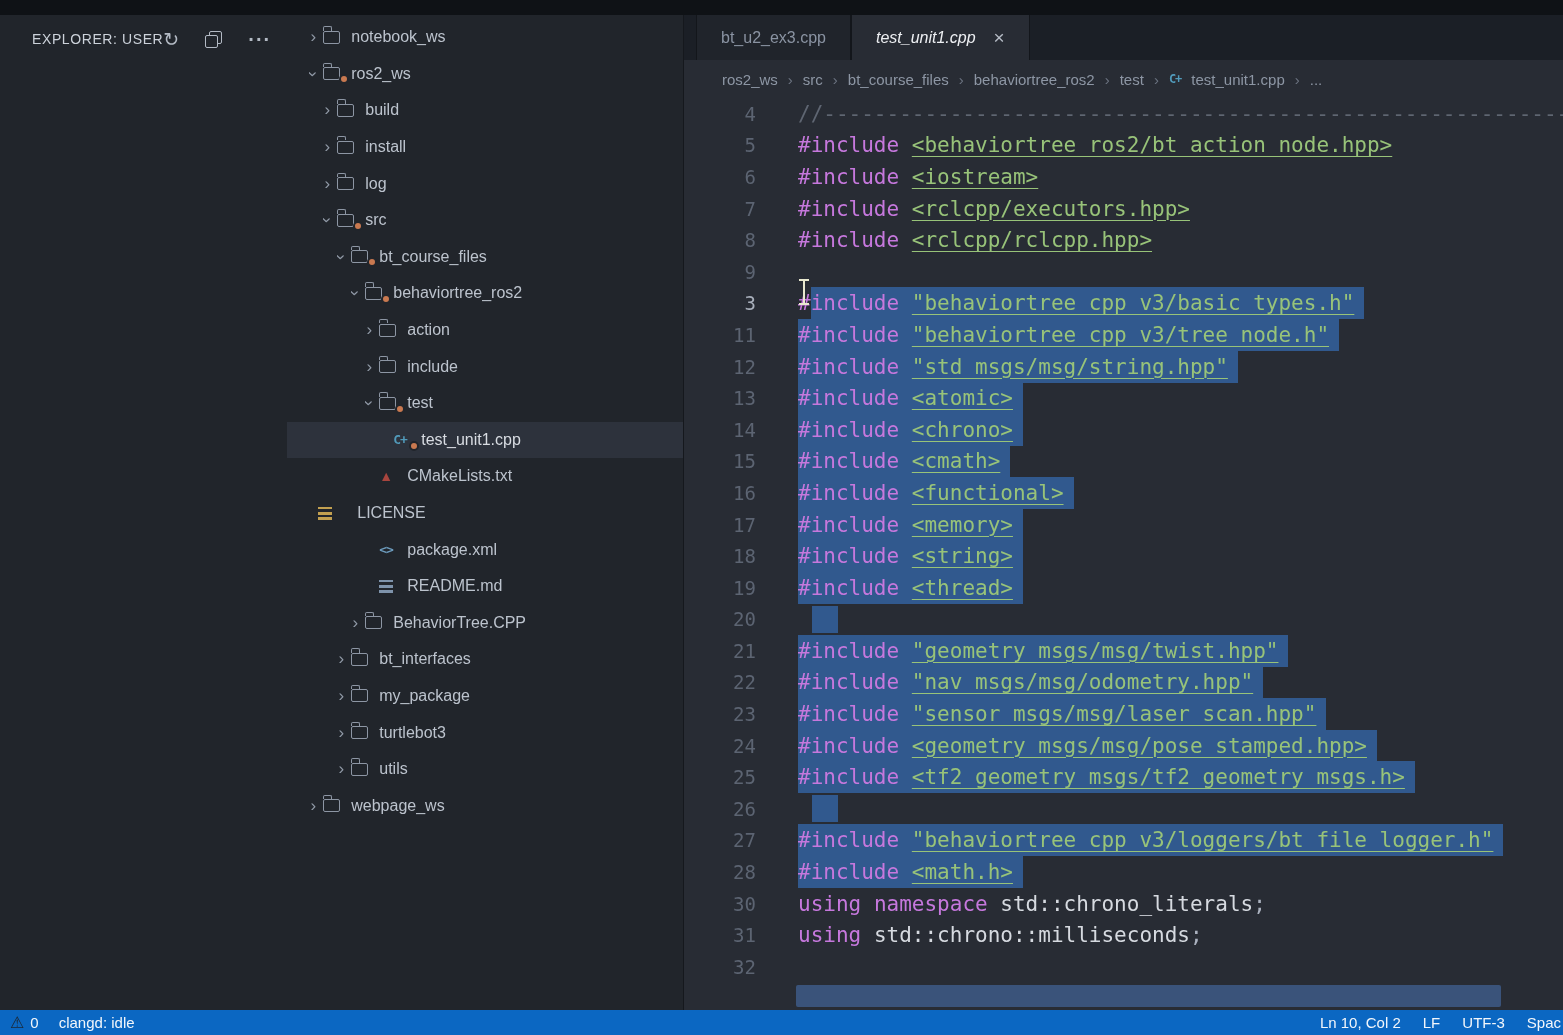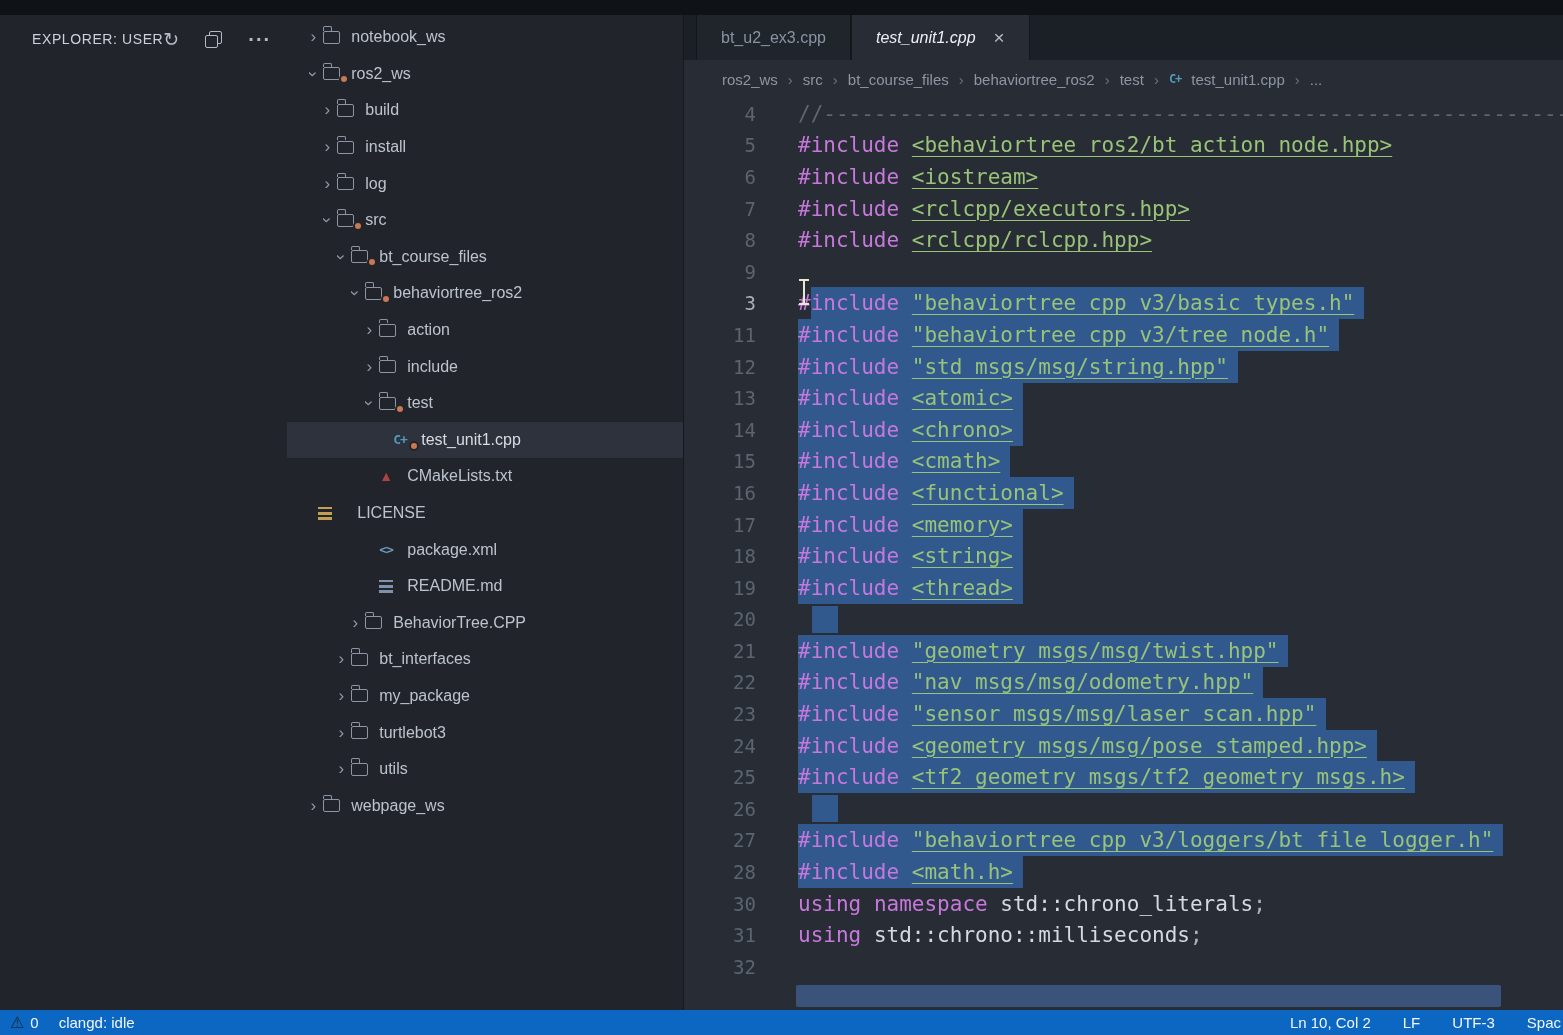--- a/index.html
+++ b/index.html
@@ -61,21 +61,21 @@
   .tok-c{color:#5f6672}
   .hscroll{position:absolute;left:112px;bottom:3px;width:705px;height:22px;background:rgba(72,116,180,.55);border-radius:2px}
   .ibeam{position:absolute;left:119px;top:264px;width:2.4px;height:26px;background:#e9e9cf}
   .ibeam::before,.ibeam::after{content:"";position:absolute;left:-3.8px;width:10px;height:2.4px;background:#e9e9cf}
   .ibeam::before{top:0}
   .ibeam::after{bottom:0}
 
   
   .statusbar{height:25px;flex:none;background:#0b67c2;display:flex;align-items:center;justify-content:space-between;padding:0 2px 0 10px;color:#f2f6fb;font-size:15px}
   .sb-left{display:flex;align-items:center;gap:20px}
-  .sb-right{display:flex;align-items:center;gap:32px;overflow:hidden}
+  .sb-right{display:flex;align-items:center;gap:22px;overflow:hidden}
   .sb-item{display:inline-flex;align-items:center;gap:6px;cursor:pointer;white-space:nowrap}
   .warn-icon{color:#1c2733;font-size:16px}
 </style>
 </head>
 <body>
 
 <div class="app">
   <div class="top-strip"></div>
 
   <div class="mid">

